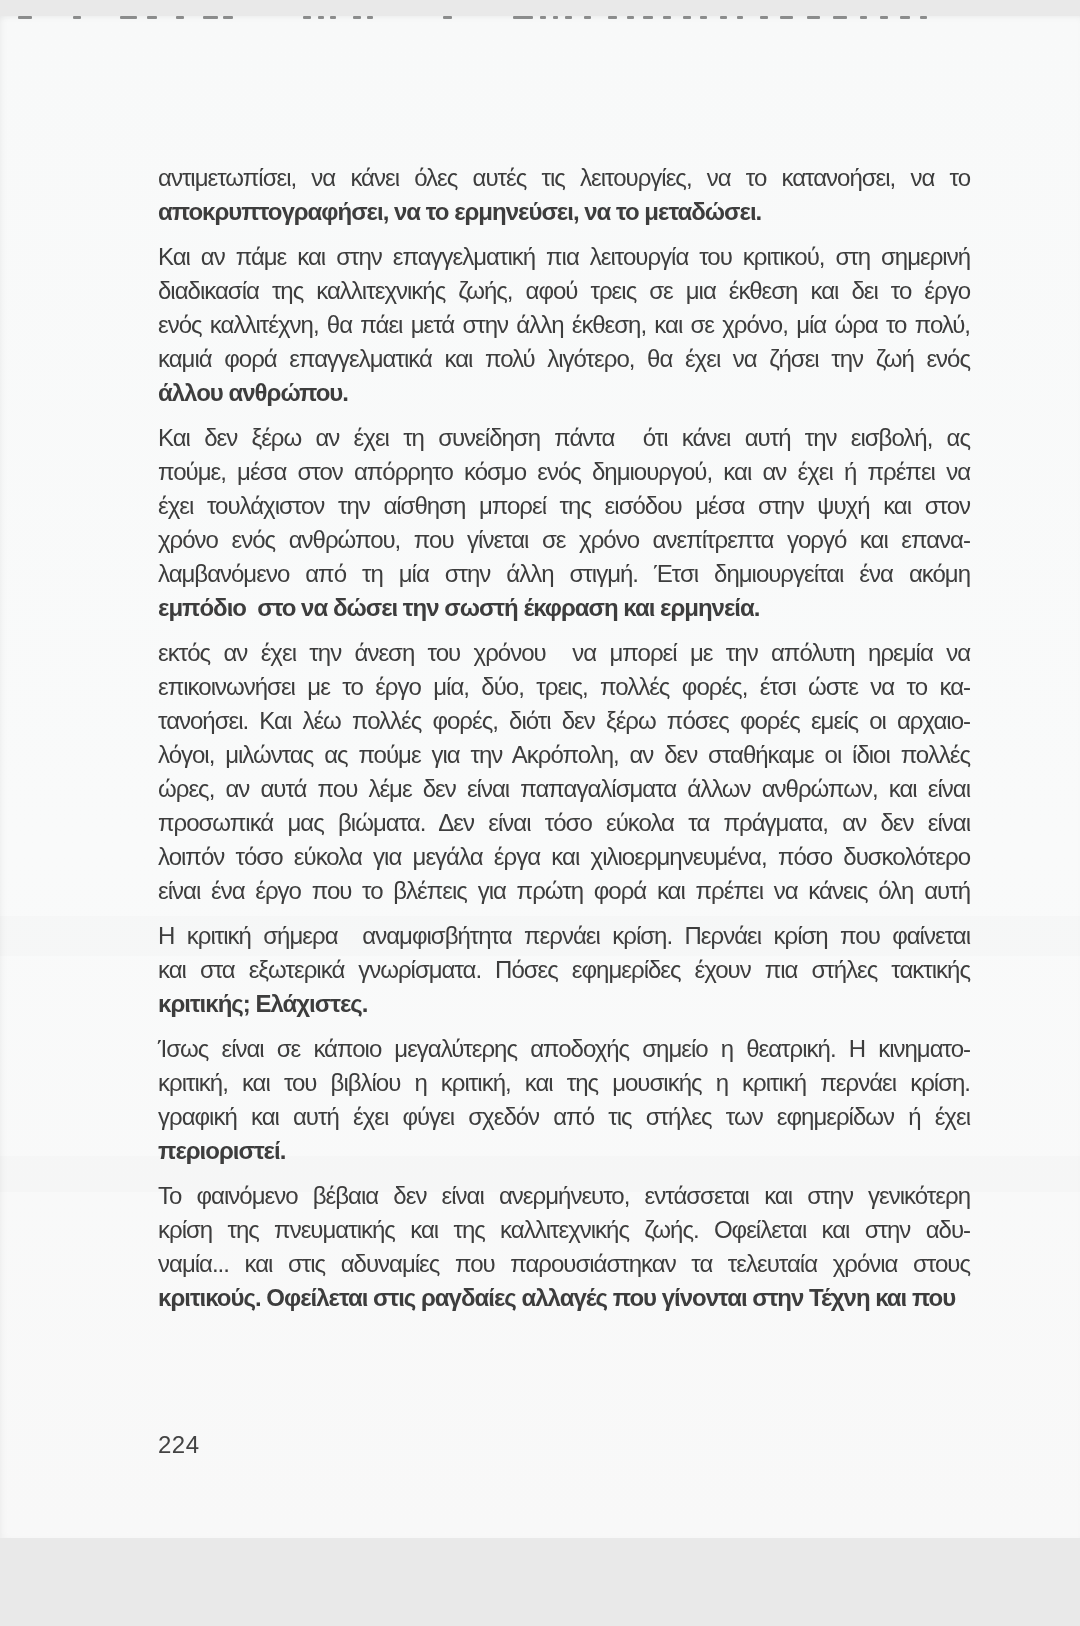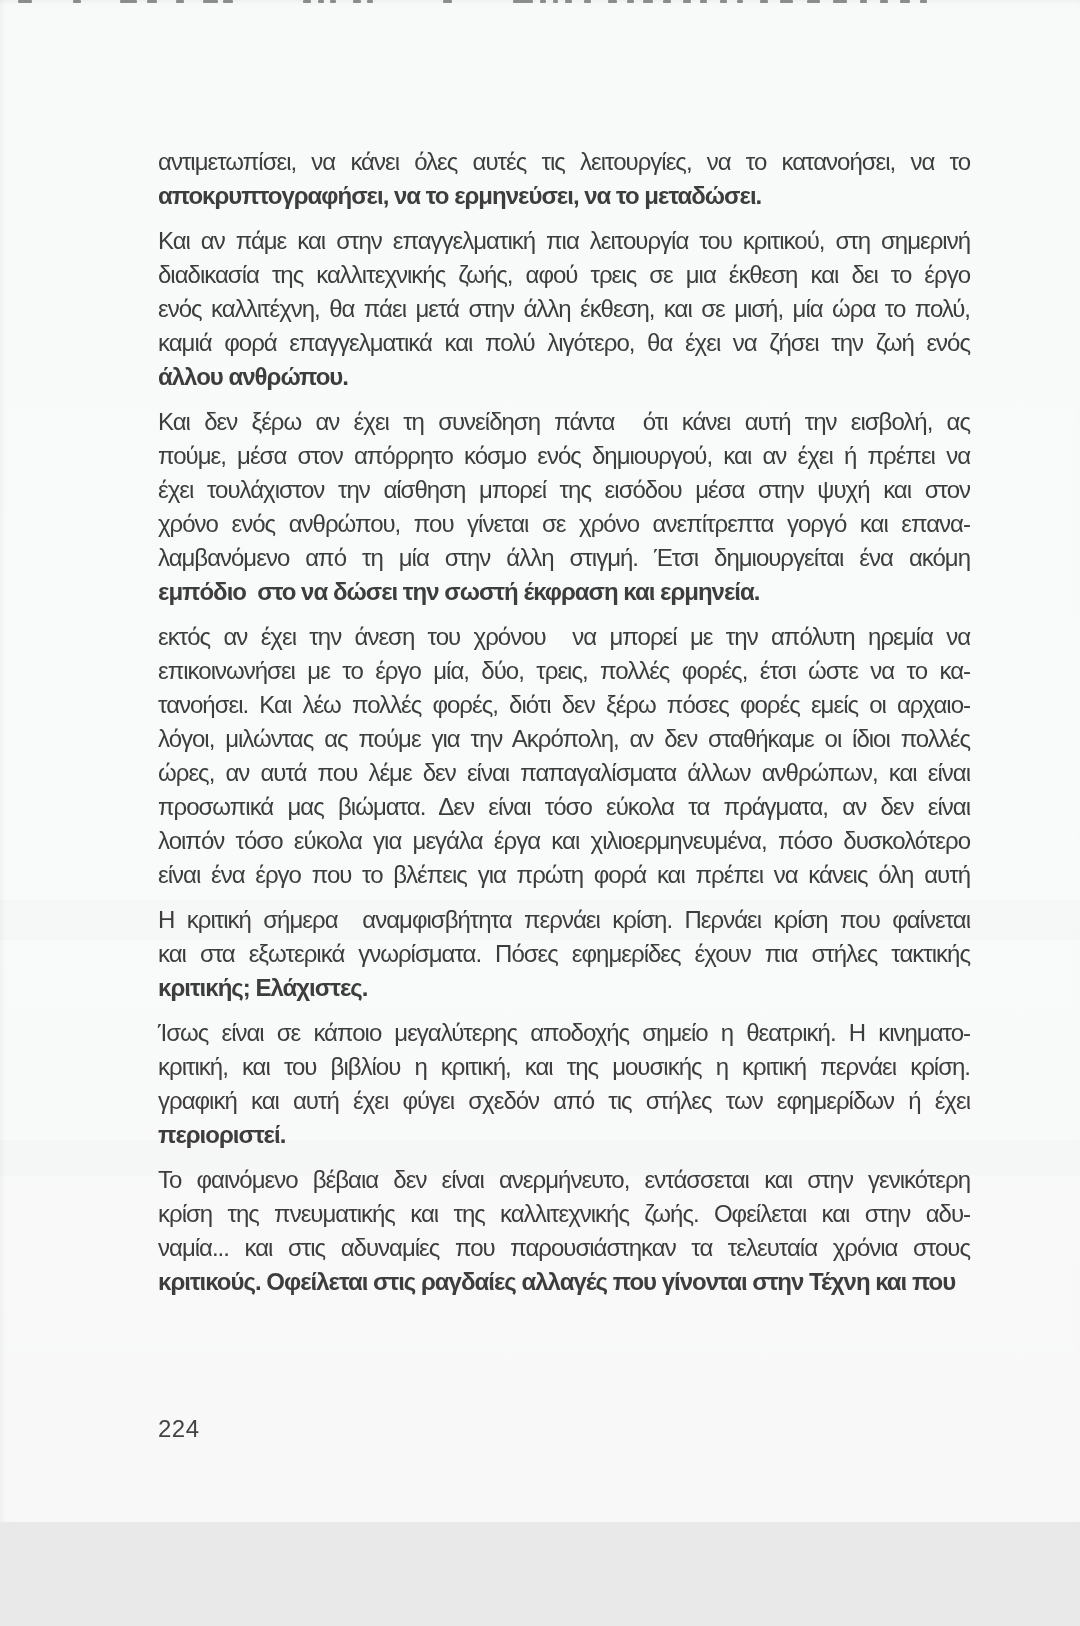--- a/index.html
+++ b/index.html
@@ -4,21 +4,21 @@
 <style>
   html, body {
     margin: 0;
     padding: 0;
     background: #e9e9e9;
   }
   .page {
     position: relative;
     width: 1080px;
     height: 1522px;
-    margin: 0 auto;
+    margin: 16px auto;
     background: linear-gradient(180deg, #f8f9f9 0%, #f9fafa 55%, #f8f8f8 100%);
     box-shadow: inset 5px 0 8px -4px rgba(0,0,0,0.05), inset 0 4px 6px -3px rgba(0,0,0,0.05);
     overflow: hidden;
     font-family: "Liberation Sans", sans-serif;
   }
   
   .noise-band {
     position: absolute;
     left: 0;
     width: 100%;
@@ -115,21 +115,21 @@
     </div>
 
   <div class="text-block">
       <div class="para">
         <div class="line">αντιμετωπίσει, να κάνει όλες αυτές τις λειτουργίες, να το κατανοήσει, να το</div>
         <div class="line last">αποκρυπτογραφήσει, να το ερμηνεύσει, να το μεταδώσει.</div>
       </div>
       <div class="para">
         <div class="line">Και αν πάμε και στην επαγγελματική πια λειτουργία του κριτικού, στη σημερινή</div>
         <div class="line">διαδικασία της καλλιτεχνικής ζωής, αφού τρεις σε μια έκθεση και δει το έργο</div>
-        <div class="line">ενός καλλιτέχνη, θα πάει μετά στην άλλη έκθεση, και σε μισή, μία ώρα το πολύ,</div>
+        <div class="line">ενός καλλιτέχνη, θα πάει μετά στην άλλη έκθεση, και σε χρόνο, μία ώρα το πολύ,</div>
         <div class="line">καμιά φορά επαγγελματικά και πολύ λιγότερο, θα έχει να ζήσει την ζωή ενός</div>
         <div class="line last">άλλου ανθρώπου.</div>
       </div>
       <div class="para">
         <div class="line">Και δεν ξέρω αν έχει τη συνείδηση πάντα&nbsp; ότι κάνει αυτή την εισβολή, ας</div>
         <div class="line">πούμε, μέσα στον απόρρητο κόσμο ενός δημιουργού, και αν έχει ή πρέπει να</div>
         <div class="line">έχει τουλάχιστον την αίσθηση μπορεί της εισόδου μέσα στην ψυχή και στον</div>
         <div class="line">χρόνο ενός ανθρώπου, που γίνεται σε χρόνο ανεπίτρεπτα γοργό και επανα-</div>
         <div class="line">λαμβανόμενο από τη μία στην άλλη στιγμή. Έτσι δημιουργείται ένα ακόμη</div>
         <div class="line last">εμπόδιο&nbsp; στο να δώσει την σωστή έκφραση και ερμηνεία.</div>

